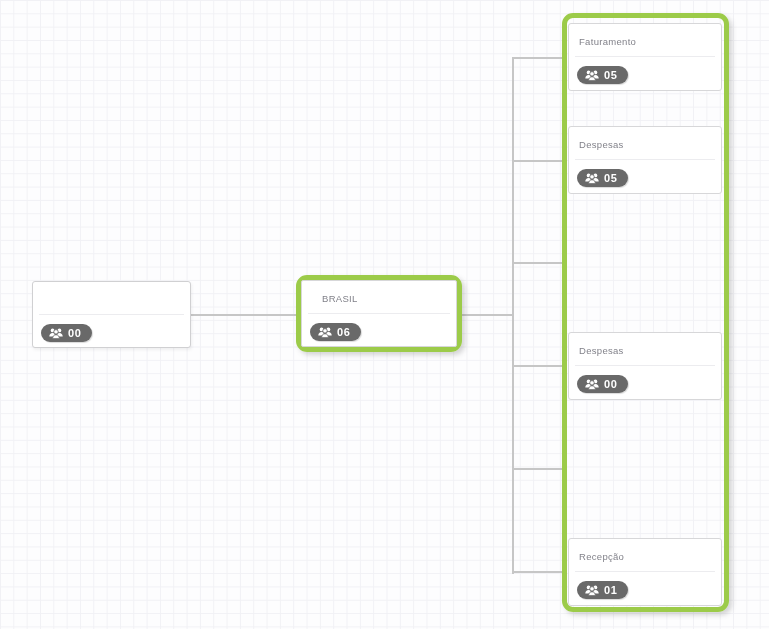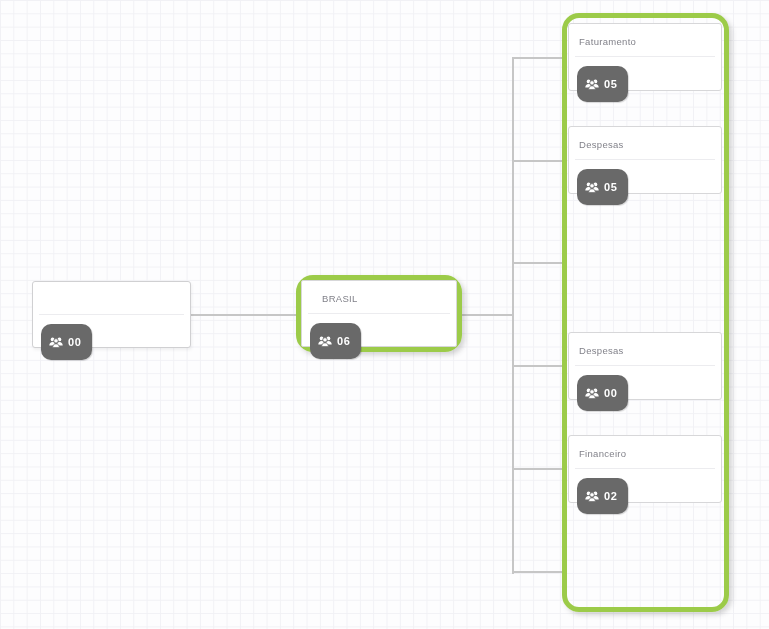--- a/index.html
+++ b/index.html
@@ -48,40 +48,40 @@
   .node-title.indent { left: 20px; }
   .node-divider {
     position: absolute;
     top: 32px; left: 6px; right: 6px;
     height: 1px;
     background: #ececef;
   }
   .member-badge {
     position: absolute;
     top: 42px; left: 8px;
-    height: 36px;
+    height: 18px;
     display: inline-flex;
     align-items: center;
     gap: 5px;
     padding: 0 11px 0 8px;
     background: #696969;
     border-radius: 10px;
     color: #ffffff;
     font-size: 11px;
     font-weight: bold;
     letter-spacing: 0.6px;
     box-shadow: 1px 1px 1px rgba(0,0,0,0.15);
   }
   .users-glyph { display: block; }
 
   
   .selection-wrap {
     position: absolute;
     border: 5px solid #9ccb49;
-    border-radius: 17px;
+    border-radius: 11px;
     box-shadow: 3px 3px 5px rgba(90,90,90,0.25);
   }
   .brasil-wrap { left: 296px; top: 275px; width: 166px; height: 77px; }
   .brasil-wrap > .node-card { left: 0; top: 0; right: 0; bottom: 0; border-radius: 2px; box-shadow: none; }
 
   .children-wrap { left: 562px; top: 13px; width: 167px; height: 599px; }
   .children-wrap > .node-card { left: 1px; width: 154px; height: 68px; box-shadow: none; }
   .child-0 { top: 5px; }
   .child-1 { top: 108px; }
   .child-2 { top: 211px; }
@@ -184,31 +184,31 @@
             <circle cx="13.4" cy="3.1" r="2.4"></circle>
           <path d="M0.4 10.8 C0.4 7.9 2.2 6.2 4.6 6.2 C5.9 6.2 6.6 6.6 7.3 7.3 L7.3 10.8 Z"></path>
           <path d="M17.6 10.8 C17.6 7.9 15.8 6.2 13.4 6.2 C12.1 6.2 11.4 6.6 10.7 7.3 L10.7 10.8 Z"></path>
           <circle cx="9" cy="4.9" r="2.9" stroke="#696969" stroke-width="1.1"></circle>
           <path d="M4.6 13.6 C4.6 10.4 6.5 8.6 9 8.6 C11.5 8.6 13.4 10.4 13.4 13.6 Z" stroke="#696969" stroke-width="1.1"></path>
         </svg>
         <span>00</span>
       </div>
     </div>
 
-    <div class="node-card child-4">
-      <div class="node-title">Financeiro</div>
-      <div class="node-divider"></div>
-      <div class="member-badge">
-        <svg class="users-glyph" width="14" height="11" viewBox="0 0 18 14" fill="#ffffff">
-          <circle cx="4.6" cy="3.1" r="2.4"></circle>
-            <circle cx="13.4" cy="3.1" r="2.4"></circle>
-          <path d="M0.4 10.8 C0.4 7.9 2.2 6.2 4.6 6.2 C5.9 6.2 6.6 6.6 7.3 7.3 L7.3 10.8 Z"></path>
-          <path d="M17.6 10.8 C17.6 7.9 15.8 6.2 13.4 6.2 C12.1 6.2 11.4 6.6 10.7 7.3 L10.7 10.8 Z"></path>
-          <circle cx="9" cy="4.9" r="2.9" stroke="#696969" stroke-width="1.1"></circle>
-          <path d="M4.6 13.6 C4.6 10.4 6.5 8.6 9 8.6 C11.5 8.6 13.4 10.4 13.4 13.6 Z" stroke="#696969" stroke-width="1.1"></path>
-        </svg>
-        <span>02</span>
-      </div>
-    </div>
-
+
+    <div class="node-card child-5">
+      <div class="node-title">Recepção</div>
+      <div class="node-divider"></div>
+      <div class="member-badge">
+        <svg class="users-glyph" width="14" height="11" viewBox="0 0 18 14" fill="#ffffff">
+          <circle cx="4.6" cy="3.1" r="2.4"></circle>
+            <circle cx="13.4" cy="3.1" r="2.4"></circle>
+          <path d="M0.4 10.8 C0.4 7.9 2.2 6.2 4.6 6.2 C5.9 6.2 6.6 6.6 7.3 7.3 L7.3 10.8 Z"></path>
+          <path d="M17.6 10.8 C17.6 7.9 15.8 6.2 13.4 6.2 C12.1 6.2 11.4 6.6 10.7 7.3 L10.7 10.8 Z"></path>
+          <circle cx="9" cy="4.9" r="2.9" stroke="#696969" stroke-width="1.1"></circle>
+          <path d="M4.6 13.6 C4.6 10.4 6.5 8.6 9 8.6 C11.5 8.6 13.4 10.4 13.4 13.6 Z" stroke="#696969" stroke-width="1.1"></path>
+        </svg>
+        <span>01</span>
+      </div>
+    </div>
 
   </div>
 </div>
 
 </body></html>

